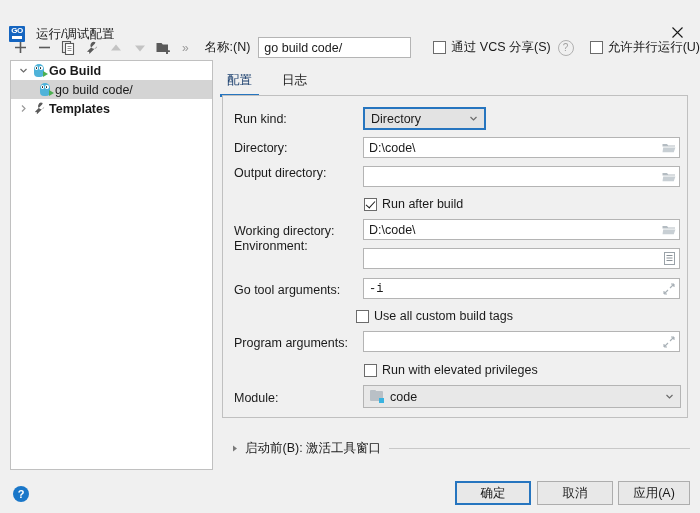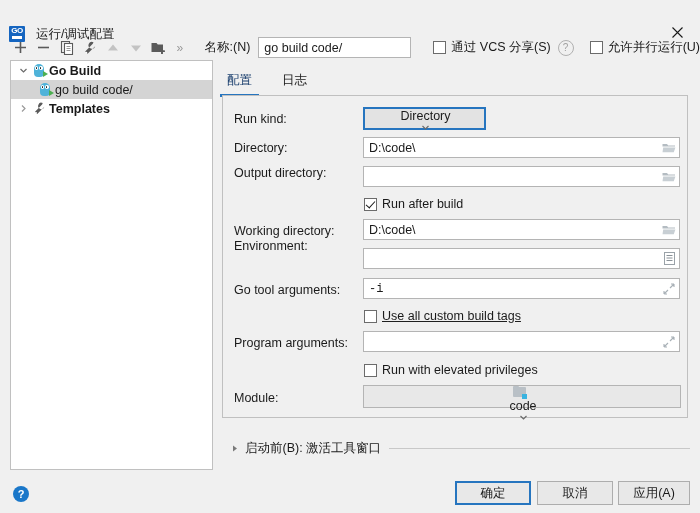--- a/index.html
+++ b/index.html
@@ -87,21 +87,21 @@
   .tb-icon:first-child { margin-left: 10px; }
   .tb-icon svg { display: block; }
   .tb-chevrons {
     width: 20px; height: 24px;
     display: flex; align-items: center; justify-content: center;
     font-size: 12px; color: #9a9a9a;
     margin-left: 2px;
   }
 
   .name-label {
-    margin-left: 16px;
+    margin-left: 10px;
     font-size: 12.5px;
     color: #1a1a1a;
     white-space: nowrap;
   }
   .name-input {
     margin-left: 8px;
     width: 153px;
     height: 21px;
     box-sizing: border-box;
     border: 1px solid #b4b4b4;
@@ -287,21 +287,20 @@
     box-sizing: border-box;
     height: 23px;
     background: #e3e3e3;
     border: 1px solid #b4b4b4;
     display: flex;
     align-items: center;
     padding: 0 4px 0 6px;
     font-size: 12.5px;
     color: #1a1a1a;
     cursor: default;
-    flex-direction: column;
   }
   .combo.focused {
     border: 2px solid #2675bf;
     background: #e3e3e3;
   }
   .combo .combo-text { flex: 1 1 auto; white-space: nowrap; }
   .combo .arrow {
     width: 14px; flex: 0 0 auto;
     display: flex; align-items: center; justify-content: center;
   }
@@ -593,21 +592,21 @@
 
 <div class="flabel" style="left:234px; top:283px; right:auto;">Go tool arguments:</div>
 <input class="fld mono" style="left: 363px; top: 278px; width: 317px;" type="text" value="-i">
 <div class="fld-btn" style="left:660px; top:279px;">
   <svg width="12" height="12" viewBox="0 0 12 12">
     <path d="M11 1 L7 5 M11 1 L11 4 M11 1 L8 1" stroke="#a8b0b6" stroke-width="1.1" fill="none"></path>
     <path d="M1 11 L5 7 M1 11 L1 8 M1 11 L4 11" stroke="#a8b0b6" stroke-width="1.1" fill="none"></path>
   </svg>
 </div>
 
-<div class="inline-cb" style="left:364px; top:307px;text-decoration:underline;">
+<div class="inline-cb" style="left:356px; top:307px;">
   <span class="cbx"></span>
   <span class="cb-text">Use all custom build tags</span>
 </div>
 
 <div class="flabel" style="left:234px; top:336px; right:auto;">Program arguments:</div>
 <input class="fld" style="left: 363px; top: 331px; width: 317px;" type="text" value="">
 <div class="fld-btn" style="left:660px; top:332px;">
   <svg width="12" height="12" viewBox="0 0 12 12">
     <path d="M11 1 L7 5 M11 1 L11 4 M11 1 L8 1" stroke="#a8b0b6" stroke-width="1.1" fill="none"></path>
     <path d="M1 11 L5 7 M1 11 L1 8 M1 11 L4 11" stroke="#a8b0b6" stroke-width="1.1" fill="none"></path>

